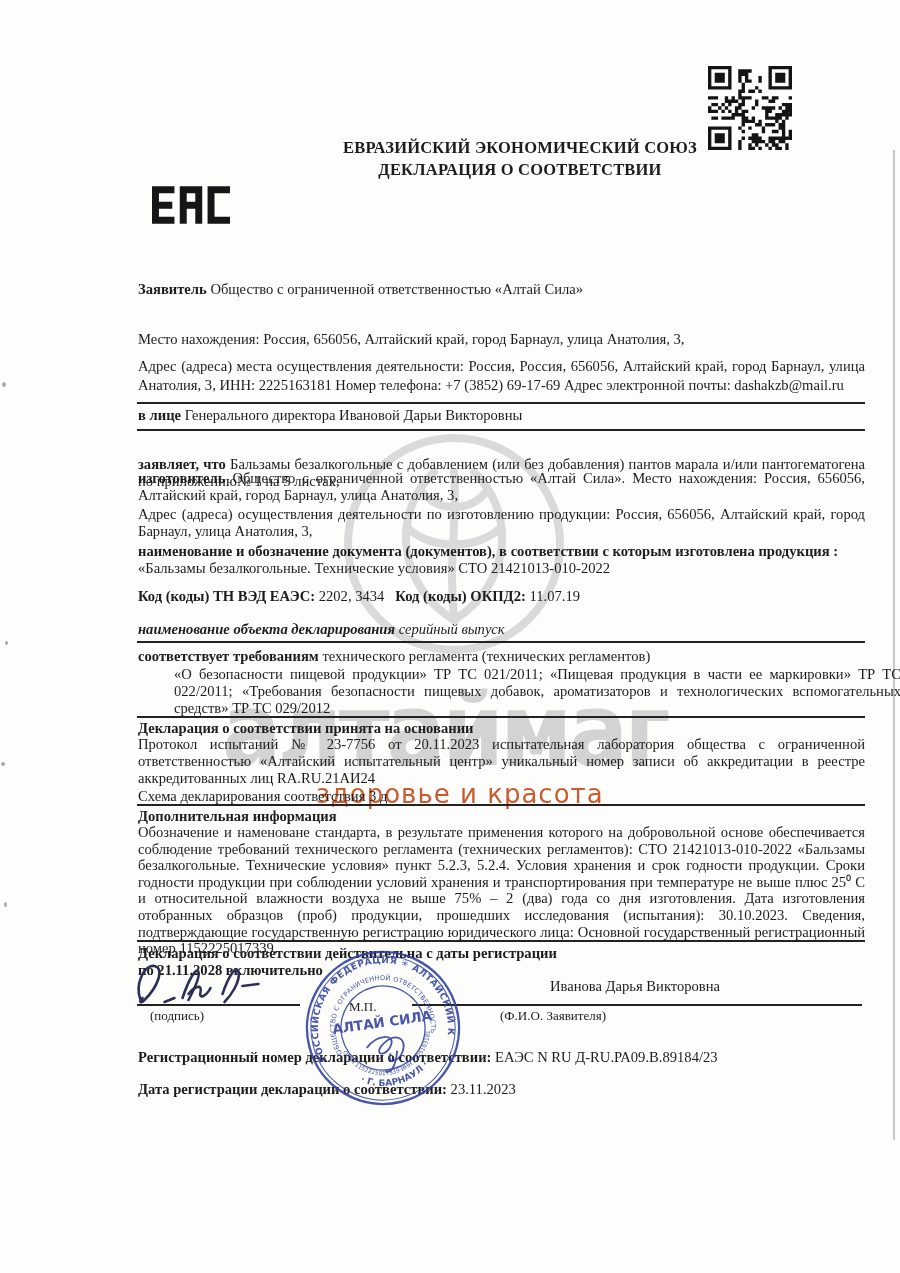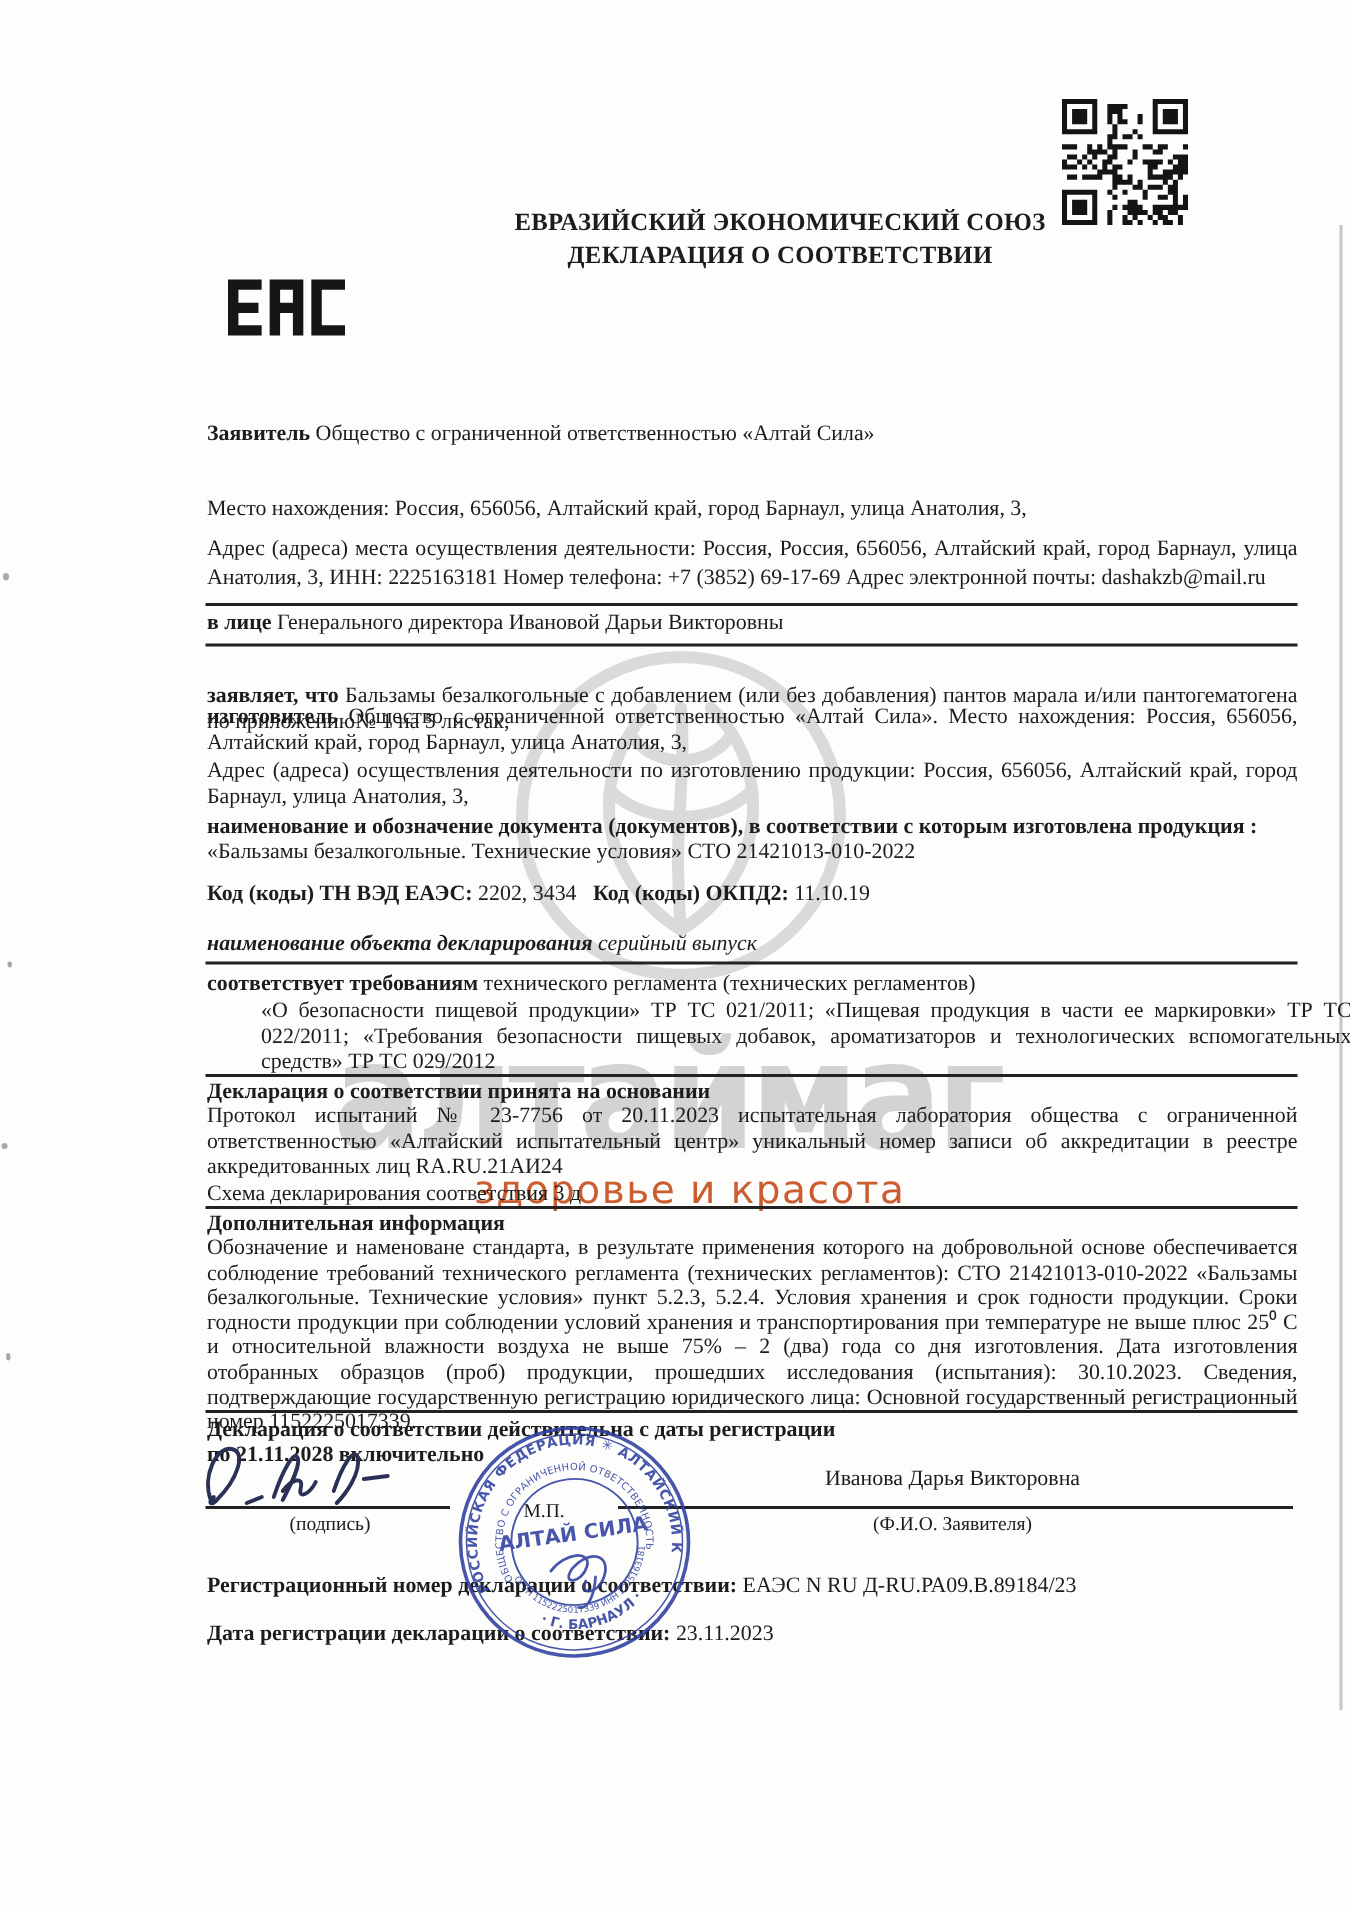--- a/index.html
+++ b/index.html
@@ -20,21 +20,21 @@
             font-weight:bold;font-size:100px;color:#c9c9c9;letter-spacing:-4px;
             transform:scaleX(.88);transform-origin:left top;opacity:.8;white-space:nowrap;}
   .wm-tagline{position:absolute;left:316px;top:779px;z-index:0;font-family:"DejaVu Sans",sans-serif;
             font-size:26px;color:#c2410c;letter-spacing:1px;opacity:.85;white-space:nowrap;}
   .content{position:relative;z-index:2;}
   
   .eac{position:absolute;left:152px;top:170px;}
   .qr{position:absolute;left:708px;top:66px;}
   
   .sline{position:absolute;height:2px;background:#222;}
-  .cap{position:absolute;font-size:13px;text-align:center;}
+  .cap{position:absolute;font-size:13px;text-align:left;}
   .mp{position:absolute;left:349px;top:999px;font-size:13px;z-index:4;}
   .fio{position:absolute;left:500px;width:270px;top:978px;text-align:center;font-size:14.6px;z-index:4;}
   .sig{position:absolute;left:128px;top:956px;z-index:4;}
   .stamp{position:absolute;left:303px;top:948px;z-index:3;opacity:.88;}
   
   .edge{position:absolute;right:5px;top:150px;width:2px;height:990px;background:#9a9a9a;opacity:.55;z-index:1;}
   .speck{position:absolute;background:#555;border-radius:50%;opacity:.5;z-index:1;}
 </style>
 </head>
 <body>
@@ -95,21 +95,21 @@
 
     <div class="b j lh17" style="top:456px;"><b>заявляет, что</b> <span>Бальзамы безалкогольные с добавлением (или без добавления) пантов марала и/или пантогематогена по приложению№ 1 на  5 листах,</span></div>
 
     <div class="b j lh17" style="top:470px;"><b>изготовитель</b> <span>Общество с ограниченной ответственностью «Алтай Сила». Место нахождения: Россия, 656056, Алтайский край, город Барнаул, улица Анатолия, 3,</span></div>
 
     <div class="b j lh17" style="top:506px;">Адрес (адреса) осуществления деятельности по изготовлению продукции: Россия, 656056, Алтайский край, город Барнаул, улица Анатолия, 3,</div>
 
     <div class="b bold" style="top:542px;">наименование и обозначение документа (документов), в соответствии с которым изготовлена продукция :</div>
     <div class="b" style="top:559px;">«Бальзамы безалкогольные. Технические условия» СТО 21421013-010-2022</div>
 
-    <div class="b" style="top:587px;"><b>Код (коды) ТН ВЭД ЕАЭС:</b> <span>2202, 3434</span>&nbsp;&nbsp; <b>Код (коды) ОКПД2:</b> <span>11.10.19</span></div>
+    <div class="b" style="top:587px;"><b>Код (коды) ТН ВЭД ЕАЭС:</b> <span>2202, 3434</span>&nbsp;&nbsp; <b>Код (коды) ОКПД2:</b> <span>11.07.19</span></div>
 
     <div class="b" style="top:620px;font-style:italic;"><b>наименование объекта декларирования</b> <span>серийный выпуск</span></div>
 
     <div class="hr" style="top:641px;"></div>
 
     <div class="b" style="top:647px;"><b>соответствует  требованиям</b> <span>технического регламента (технических регламентов)</span></div>
 
     <div class="b j lh17" style="top:666px;margin-left:36px;">«О безопасности пищевой продукции» ТР ТС 021/2011; «Пищевая продукция в части ее маркировки» ТР ТС 022/2011; «Требования безопасности пищевых добавок, ароматизаторов и технологических вспомогательных средств» ТР ТС 029/2012</div>
 
     <div class="hr" style="top:716px;"></div>

